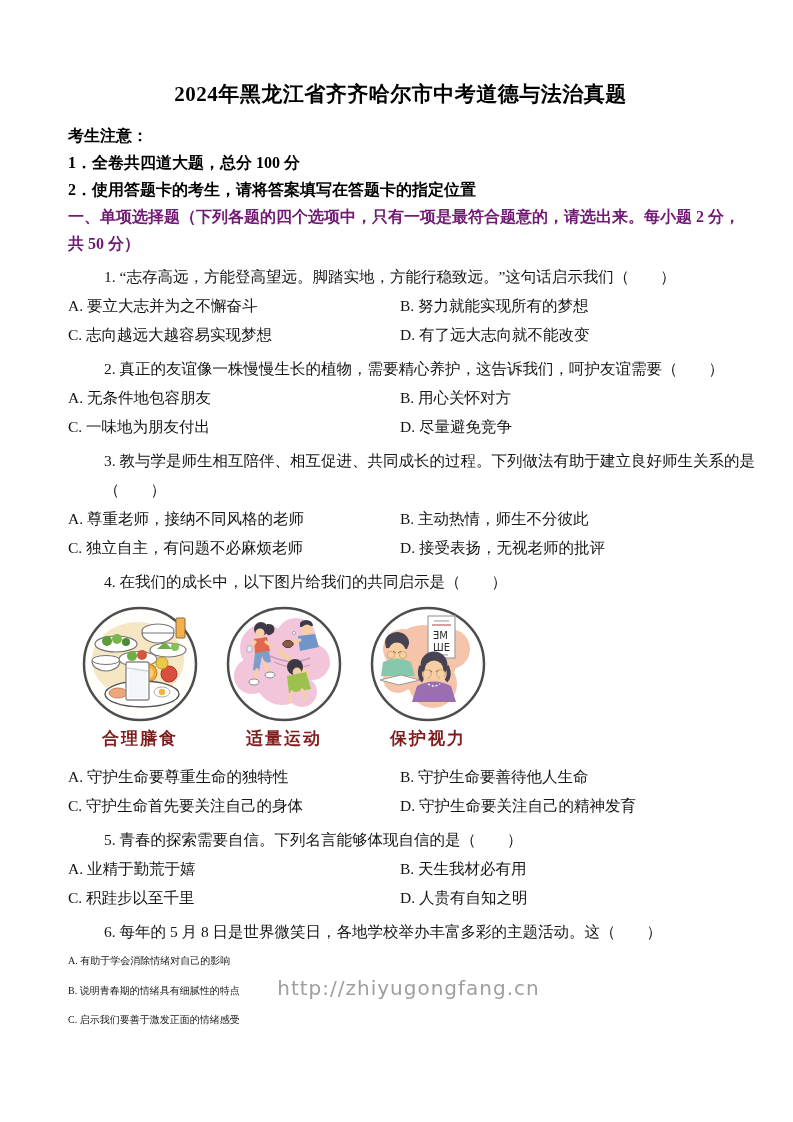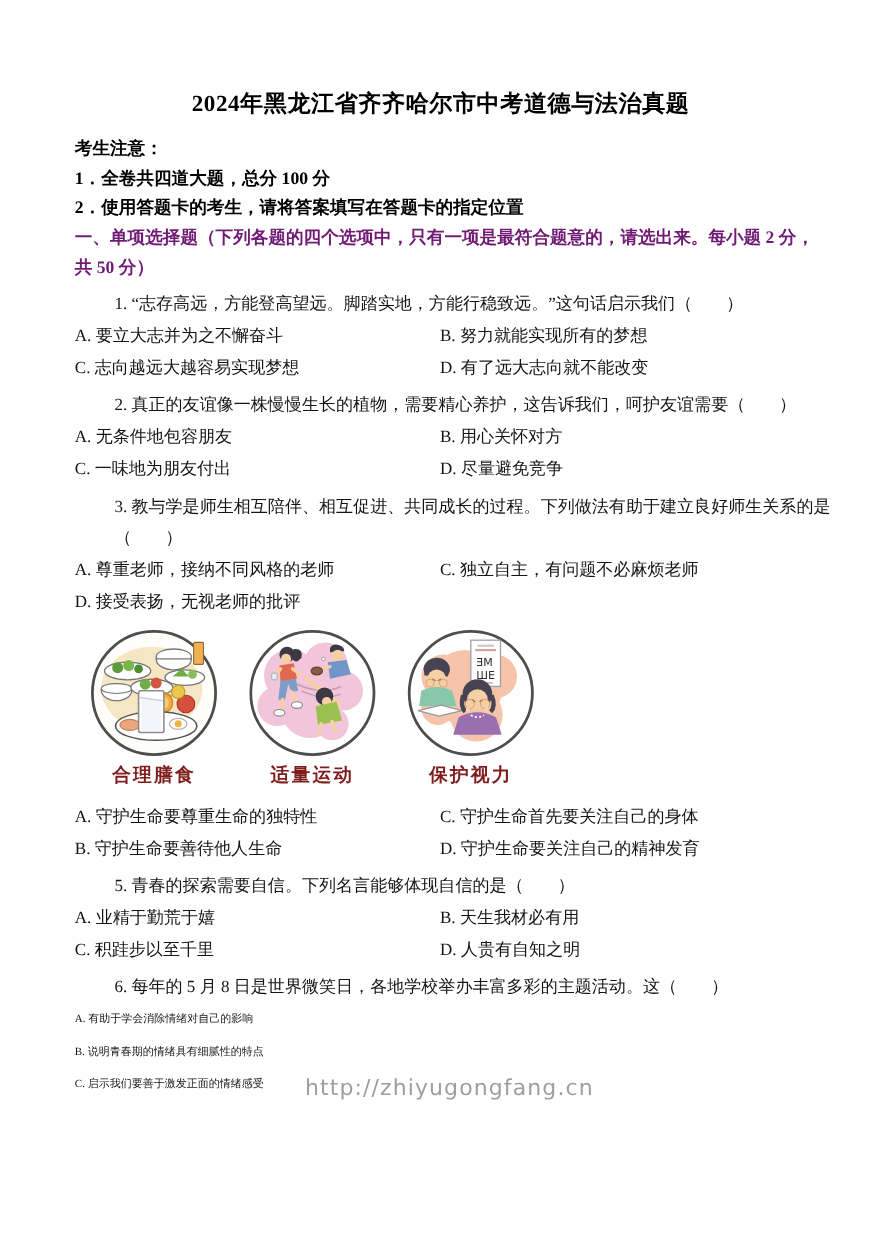--- a/index.html
+++ b/index.html
@@ -78,26 +78,28 @@
       <span class="opt">B. 用心关怀对方</span>
       <span class="opt">C. 一味地为朋友付出</span>
       <span class="opt">D. 尽量避免竞争</span>
     </div>
   </div>
 
   <div class="question">
     <div class="stem">3. 教与学是师生相互陪伴、相互促进、共同成长的过程。下列做法有助于建立良好师生关系的是（　　）</div>
     <div class="options-grid">
       <span class="opt">A. 尊重老师，接纳不同风格的老师</span>
+      <span class="opt">B. 主动热情，师生不分彼此</span>
       <span class="opt">C. 独立自主，有问题不必麻烦老师</span>
       <span class="opt">D. 接受表扬，无视老师的批评</span>
     </div>
   </div>
 
   <div class="question">
+    <div class="stem">4. 在我们的成长中，以下图片给我们的共同启示是（　　）</div>
 
     <div class="figures-row">
 
       <div class="figure-item">
         <svg viewBox="0 0 120 120">
           <circle cx="60" cy="60" r="56" fill="#fffefa" stroke="#4d4d4d" stroke-width="2.5"></circle>
           <ellipse cx="58" cy="56" rx="46" ry="38" fill="#f5e6c4"></ellipse>
           <ellipse cx="78" cy="27" rx="16" ry="7" fill="#fff" stroke="#777" stroke-width="1.2"></ellipse>
           <path d="M62,29 a16,10 0 0 0 32,0 z" fill="#fdfdfd" stroke="#777" stroke-width="1.2"></path>
           <rect x="96" y="14" width="9" height="20" rx="1" fill="#f2b04e" stroke="#8a6a3a" stroke-width="1"></rect>
@@ -208,22 +210,22 @@
           <path d="M60,80 q6,4 12,0" stroke="#fff" stroke-width="1.5" fill="none" stroke-dasharray="2,2"></path>
           <path d="M57,76 l2,-5 M75,76 l-2,-5" stroke="#f7cfa4" stroke-width="3.4" stroke-linecap="round"></path>
         </svg>
         <div class="figure-caption">保护视力</div>
       </div>
 
     </div>
 
     <div class="options-grid">
       <span class="opt">A. 守护生命要尊重生命的独特性</span>
+      <span class="opt">B. 守护生命要善待他人生命</span>
       <span class="opt">C. 守护生命首先要关注自己的身体</span>
-      <span class="opt">B. 守护生命要善待他人生命</span>
       <span class="opt">D. 守护生命要关注自己的精神发育</span>
     </div>
   </div>
 
   <div class="question">
     <div class="stem">5. 青春的探索需要自信。下列名言能够体现自信的是（　　）</div>
     <div class="options-grid">
       <span class="opt">A. 业精于勤荒于嬉</span>
       <span class="opt">B. 天生我材必有用</span>
       <span class="opt">C. 积跬步以至千里</span>

